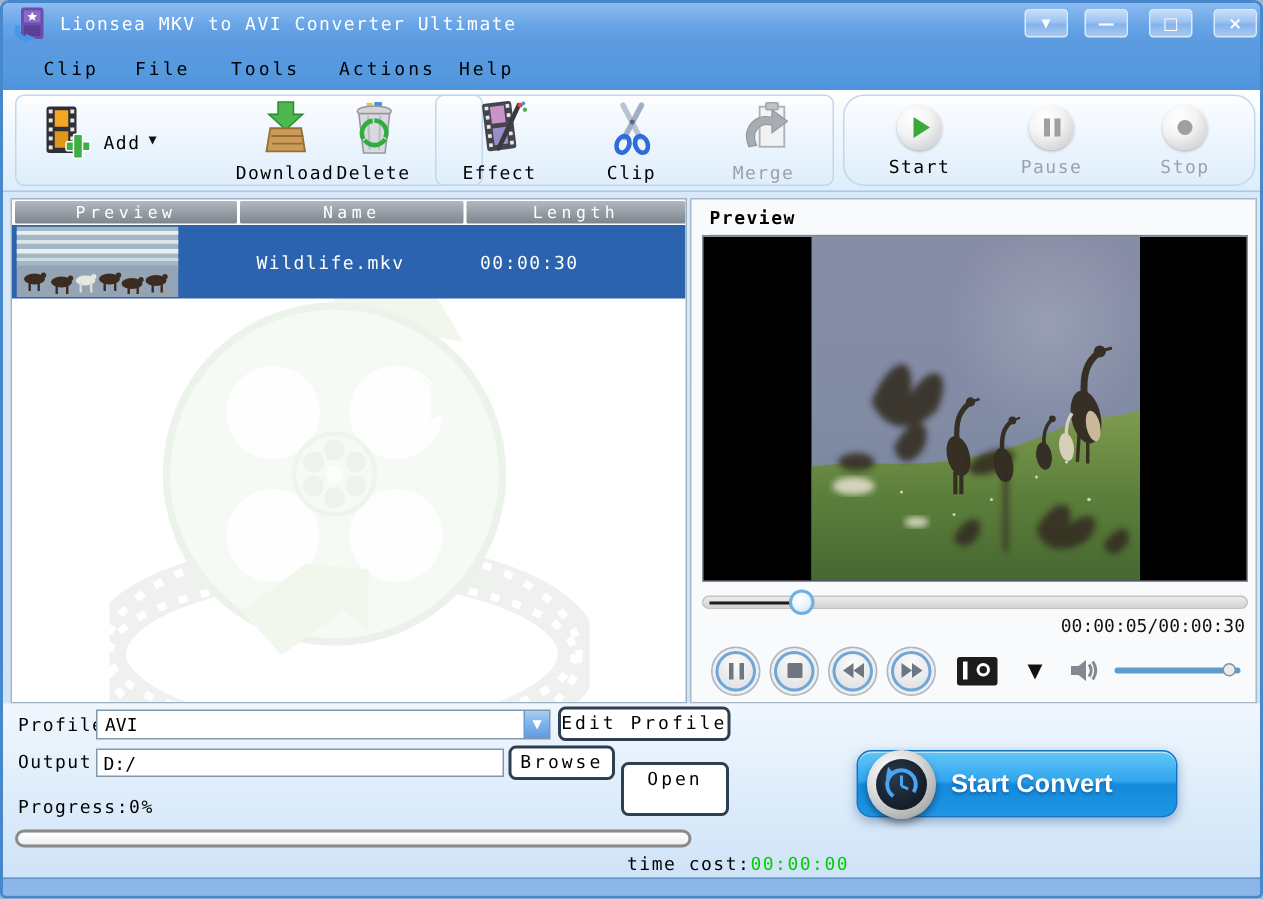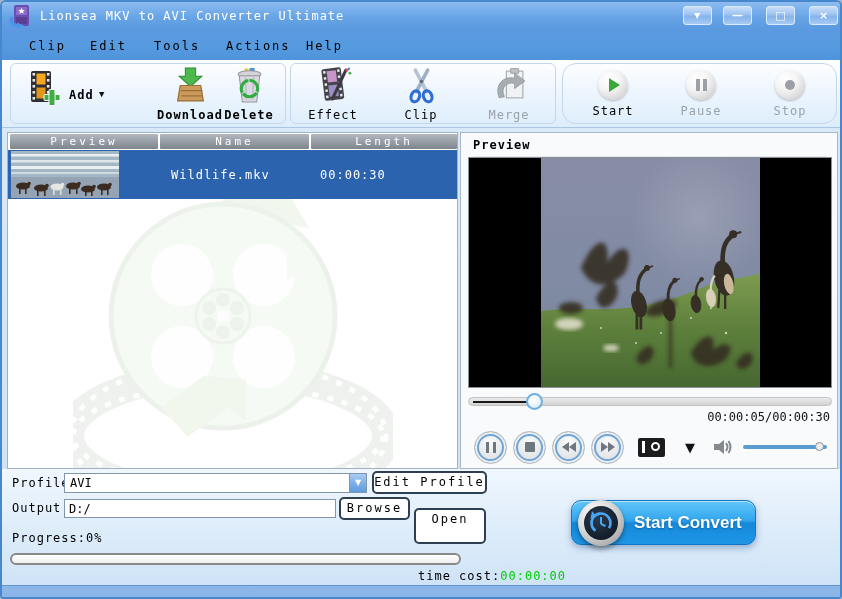--- a/index.html
+++ b/index.html
@@ -25,21 +25,21 @@
   
   .menubar { position:absolute; left:0; top:28px; width:100%; height:30px;
     background:linear-gradient(180deg,#5b99e0 0%, #559adf 60%, #4f93da 100%); }
   .menu-item { position:absolute; top:9px; letter-spacing:2px; cursor:default; }
   .mi-0{ left:27px; } .mi-1{ left:88px; } .mi-2{ left:152px; } .mi-3{ left:224px; } .mi-4{ left:304px; }
   
   .toolbar { position:absolute; left:0; top:58px; width:100%; height:68px;
     background:linear-gradient(180deg,#ffffff 0%, #eef6fe 45%, #ddedfb 100%);
     border-bottom:1px solid #aac8e4; }
   .tgroup { position:absolute; top:3px; height:61px; border:1px solid #c3d6ea; border-radius:6px; }
-  .tg-1{ left:8px; width:276px;font-weight:bold; } .tg-2{ left:288px; width:266px; } .tg-3{ left:560px; width:275px;border-radius:14px; }
+  .tg-1{ left:8px; width:312px; } .tg-2{ left:288px; width:266px; } .tg-3{ left:560px; width:275px;border-radius:14px; }
   .titem { position:absolute; top:3px; width:80px; height:58px; text-align:center; cursor:default; }
   .titem svg, .titem .sphere { display:inline-block; }
   .tlabel { display:block; margin-top:1px; letter-spacing:1px; }
   .disabled .tlabel { color:#9aa2aa; }
   .add-cluster { position:absolute; left:6px; top:3px; width:100px; height:58px; cursor:default; }
   .add-cluster svg { position:absolute; left:8px; top:3px; }
   .add-label { position:absolute; left:52px; top:21px; letter-spacing:1px; }
   .add-caret { position:absolute; left:82px; top:22px; font-size:9px; color:#111; }
   .sphere { width:30px; height:30px; border-radius:50%; margin-top:3px;
     background:radial-gradient(circle at 35% 28%, #ffffff 0%, #f4f4f4 40%, #d6d6d6 78%, #bfbfbf 100%);
@@ -119,21 +119,21 @@
   .btn { position:absolute; background:#fff; border:2px solid #2e3f52; border-radius:5px;
     text-align:center; letter-spacing:2px; font-size:12px; line-height:19px; cursor:default;
     font-family:"DejaVu Sans Mono", monospace; }
   .field { position:absolute; left:62px; top:30px; width:272px; height:19px; background:#fff;
     border:1px solid #7f96ac; font-family:"DejaVu Sans Mono", monospace; font-size:12px; padding:1px 4px; }
   .progress-line { position:absolute; left:10px; top:62px; letter-spacing:1px; }
   .progress-bar { position:absolute; left:8px; top:84px; width:451px; height:12px;
     border:2px solid #8a8a8a; border-radius:6px; background:linear-gradient(180deg,#fff,#efefef); }
   .timecost { position:absolute; left:372px; top:100px; letter-spacing:1px;margin-left:44px; }
   .timecost .val { color:var(--time-green,#00cc00); }
-  .convert-btn { position:absolute; left:569px; top:31px; width:185px; height:45px; border-radius:10px;
+  .convert-btn { position:absolute; left:569px; top:31px; width:214px; height:45px; border-radius:10px;
     background:linear-gradient(180deg,#62c6f8 0%, #32a6ee 45%, #1589da 52%, #1f97e5 100%);
     border:1px solid #1474c0; box-shadow:0 3px 7px rgba(10,60,120,.35), inset 0 1px 0 rgba(255,255,255,.55);
     cursor:default; }
   .convert-label { position:absolute; left:62px; top:12px; color:#fff; font-weight:bold; font-size:17px;
     font-family:"Liberation Sans","DejaVu Sans",sans-serif; text-shadow:0 1px 2px rgba(0,60,120,.5); }
   .convert-icon { position:absolute; left:6px; top:-1px; width:46px; height:46px; border-radius:50%;
     background:radial-gradient(circle at 35% 30%, #ffffff 0%, #d8d8d8 45%, #8e8e8e 100%);
     box-shadow:0 3px 5px rgba(0,0,0,.4); }
   .convert-icon .inner { position:absolute; left:6px; top:6px; width:34px; height:34px; border-radius:50%;
     background:radial-gradient(circle at 40% 35%, #2a3a4e 0%, #141e2a 70%); }
@@ -156,21 +156,21 @@
     </svg>
     <span class="title-text">Lionsea MKV to AVI Converter Ultimate</span>
     <div class="winbtn wb-shade"><span class="g">▼</span></div>
     <div class="winbtn wb-min"><span>—</span></div>
     <div class="winbtn wb-max"><span>□</span></div>
     <div class="winbtn wb-close"><span>×</span></div>
   </div>
 
   <div class="menubar">
     <span class="menu-item mi-0">Clip</span>
-    <span class="menu-item mi-1">Edit</span>
+    <span class="menu-item mi-1">File</span>
     <span class="menu-item mi-2">Tools</span>
     <span class="menu-item mi-3">Actions</span>
     <span class="menu-item mi-4">Help</span>
   </div>
 
   <div class="toolbar">
     <div class="tgroup tg-1">
       <div class="add-cluster">
         <svg width="36" height="36" viewBox="0 0 36 36">
           <rect x="6" y="1" width="20" height="31" rx="2" fill="#2e2e34"></rect>

